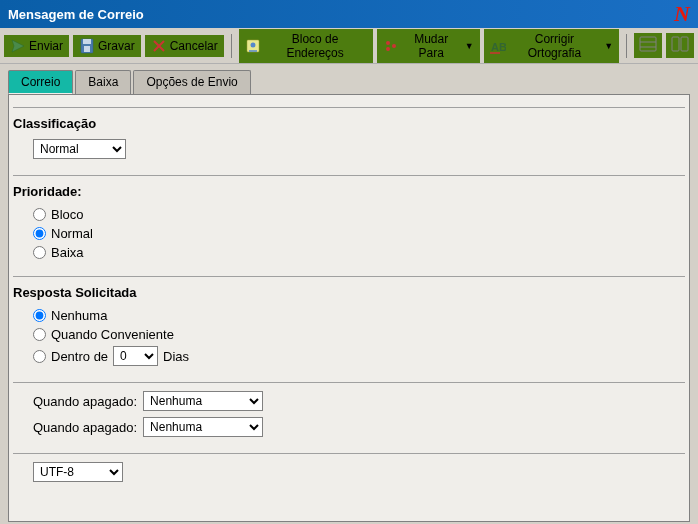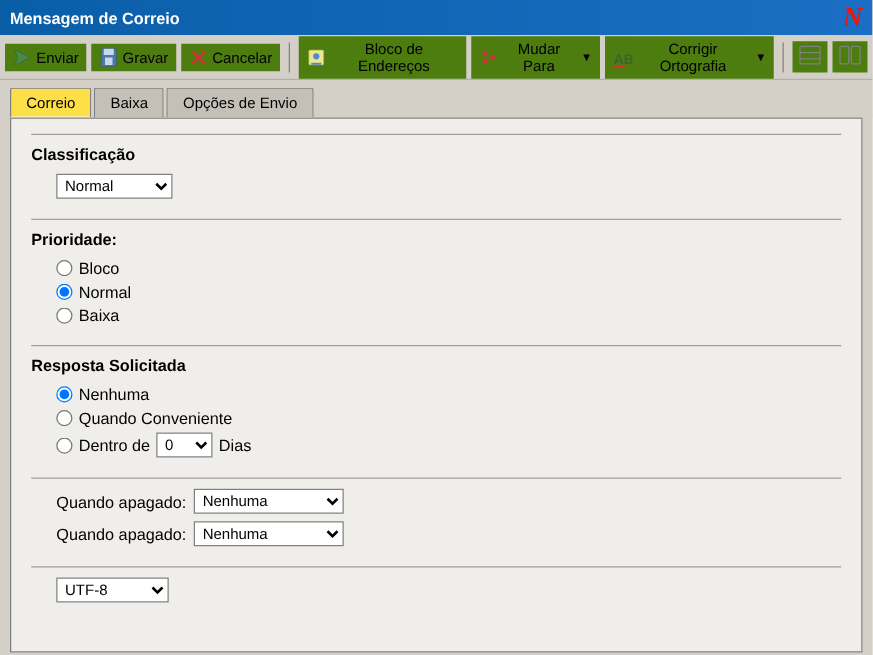--- a/index.html
+++ b/index.html
@@ -78,31 +78,31 @@
     .tab {
       padding: 4px 12px;
       border: 1px solid #808080;
       background: #c4c0b8;
       cursor: pointer;
       font-size: 12px;
       border-bottom: none;
       border-radius: 2px 2px 0 0;
     }
     .tab.active {
-      background: #fde047;
+      background: #14b8a6;
       border-bottom: 1px solid #f0eeea;
       z-index: 1;
       position: relative;
     }
     
     .content-area {
       background: #f0eeea;
       border: 1px solid #808080;
       margin: 0 8px;
-      padding: 12px 16px;
+      padding: 12px 4px;
       height: calc(524px - 28px - 36px - 32px);
       overflow-y: auto;
     }
     .section {
       margin-bottom: 16px;
     }
     .section-divider {
       border: none;
       border-top: 1px solid #a0a0a0;
       margin-bottom: 8px;

